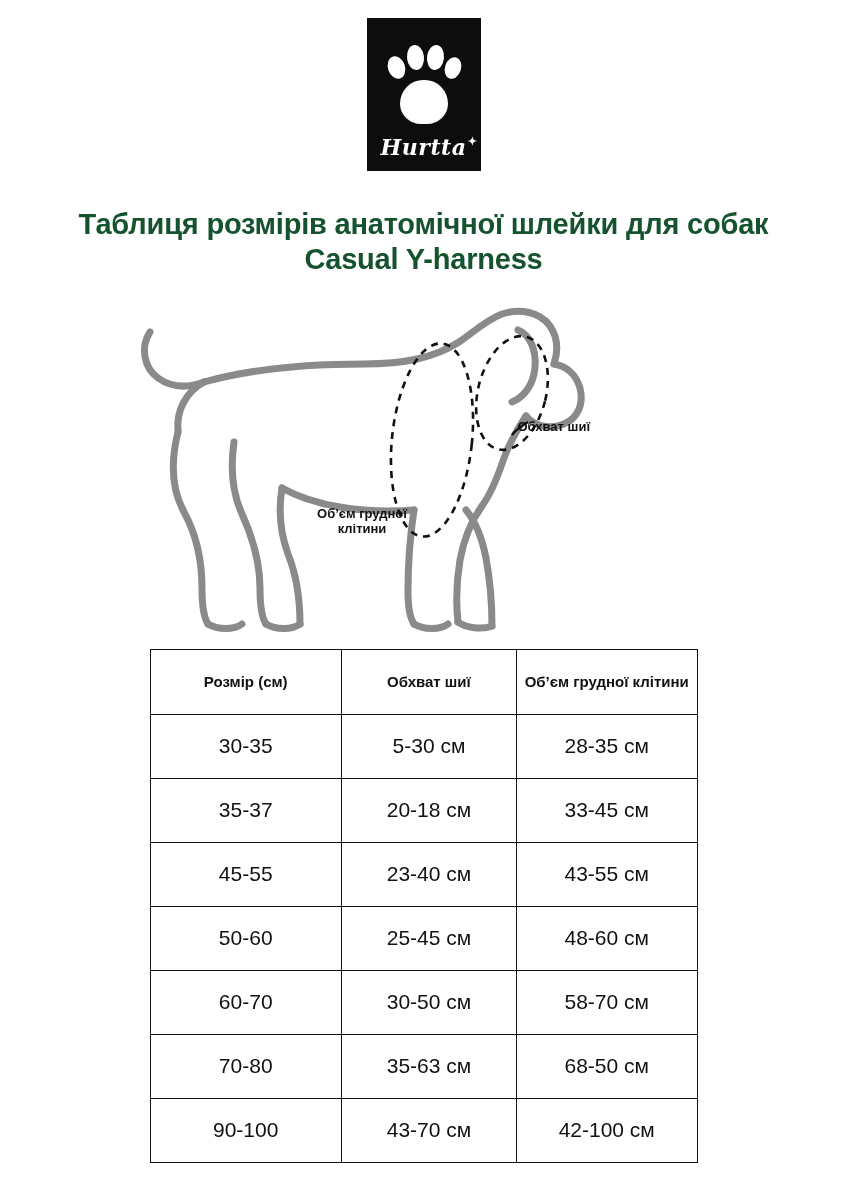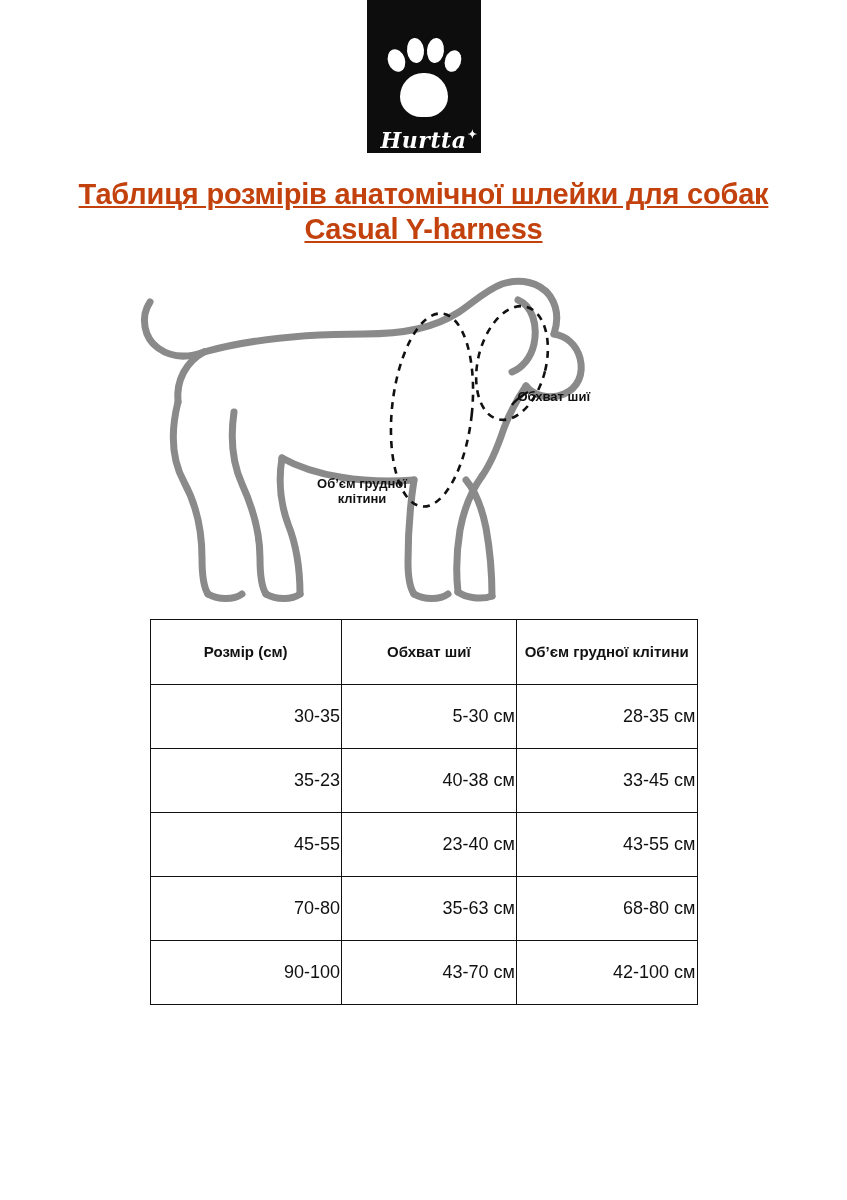--- a/index.html
+++ b/index.html
@@ -19,28 +19,28 @@
     width: 847px;
     height: 1200px;
     position: relative;
     display: flex;
     flex-direction: column;
     align-items: center;
   }
 
   
   .logo-box {
-    margin-top: 0;
+    margin-top: 18px;
     width: 114px;
     height: 153px;
     background: #0d0d0d;
     display: flex;
     flex-direction: column;
     align-items: center;
-    justify-content: flex-end;
+    justify-content: center;
     position: relative;
   }
   .paw {
     margin-top: 14px;
     width: 76px;
     height: 86px;
     position: relative;
   }
   .paw .toe {
     position: absolute;
@@ -73,29 +73,28 @@
   .brand .star {
     position: absolute;
     right: -11px;
     top: 1px;
     font-size: 11px;
     font-style: normal;
   }
 
   
   .title {
-    margin-top: 24px;
+    margin-top: 36px;
     width: 760px;
     text-align: center;
     font-size: 29px;
     font-weight: bold;
     line-height: 1.22;
     letter-spacing: -0.2px;
-    color: #c2410c;
-    text-decoration: underline;
+    color: #14532d;
   }
 
   
   .illustration {
     margin-top: 14px;
     width: 620px;
     height: 345px;
     position: relative;
   }
   .illustration svg { display: block; }
@@ -127,24 +126,23 @@
     color: #111111;
   }
   th {
     font-size: 15px;
     font-weight: bold;
     height: 56px;
     padding: 4px 6px;
     line-height: 1.2;
   }
   td {
-    font-size: 18px;
+    font-size: 21px;
     height: 61px;
     font-weight: normal;
-    text-align: right;
   }
   col.c1 { width: 35%; }
   col.c2 { width: 32%; }
   col.c3 { width: 33%; }
 </style>
 </head>
 <body>
 
 <div class="page">
 
@@ -225,33 +223,43 @@
           <th>Об’єм грудної клітини</th>
         </tr>
       </thead>
       <tbody>
         <tr>
           <td>30-35</td>
           <td>5-30 см</td>
           <td>28-35 см</td>
         </tr>
         <tr>
-          <td>35-23</td>
-          <td>40-38 см</td>
+          <td>35-37</td>
+          <td>20-18 см</td>
           <td>33-45 см</td>
         </tr>
         <tr>
           <td>45-55</td>
           <td>23-40 см</td>
           <td>43-55 см</td>
         </tr>
         <tr>
+          <td>50-60</td>
+          <td>25-45 см</td>
+          <td>48-60 см</td>
+        </tr>
+        <tr>
+          <td>60-70</td>
+          <td>30-50 см</td>
+          <td>58-70 см</td>
+        </tr>
+        <tr>
           <td>70-80</td>
           <td>35-63 см</td>
-          <td>68-80 см</td>
+          <td>68-50 см</td>
         </tr>
         <tr>
           <td>90-100</td>
           <td>43-70 см</td>
           <td>42-100 см</td>
         </tr>
       </tbody>
     </table>
   </div>
 

